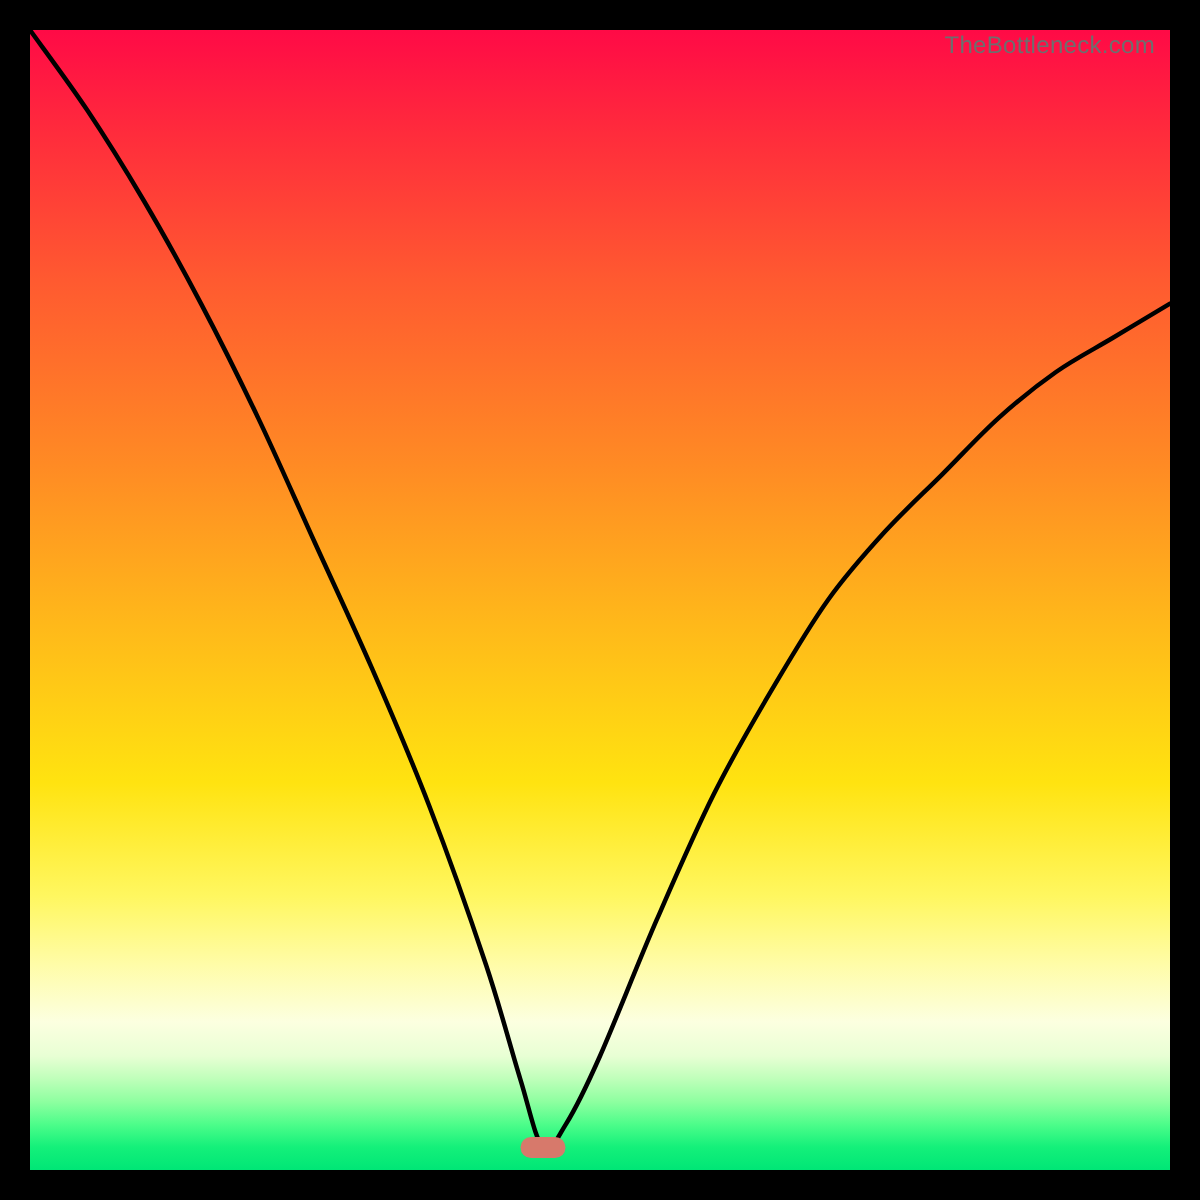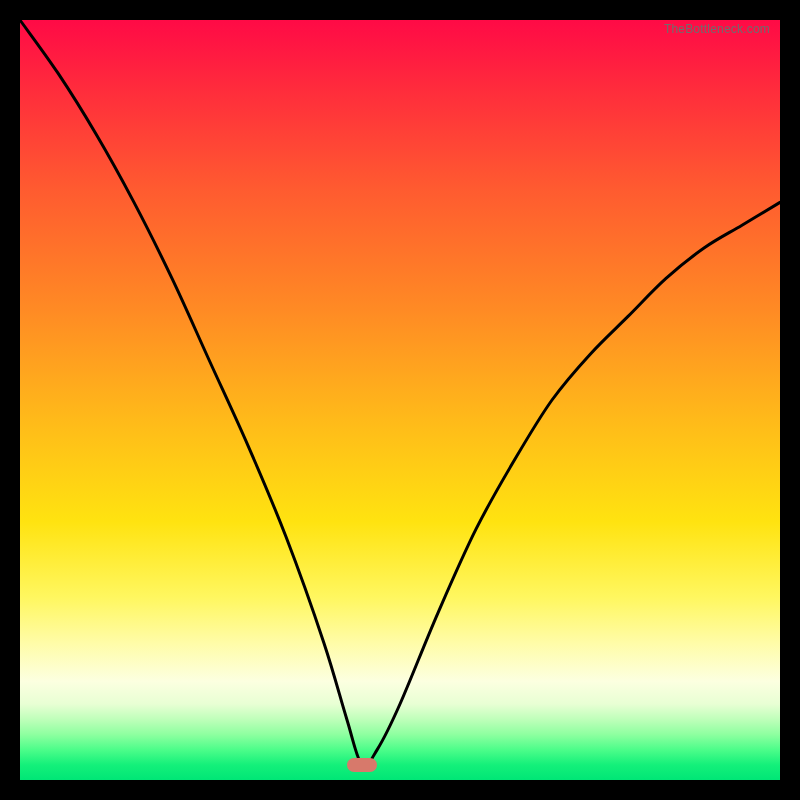--- a/index.html
+++ b/index.html
@@ -41,21 +41,21 @@
       #4dfd8a 96%,
       #14f07a 98%,
       #00e676 100%
     );
   }
   .watermark {
     position: absolute;
     top: 2px;
     right: 10px;
     color: #6e6e6e;
-    font-size: 12px;
+    font-size: 16px;
     font-weight: 500;
     letter-spacing: 0.2px;
     user-select: none;
   }
   svg.curve {
     position: absolute;
     left: 0;
     top: 0;
     width: 760px;
     height: 760px;

